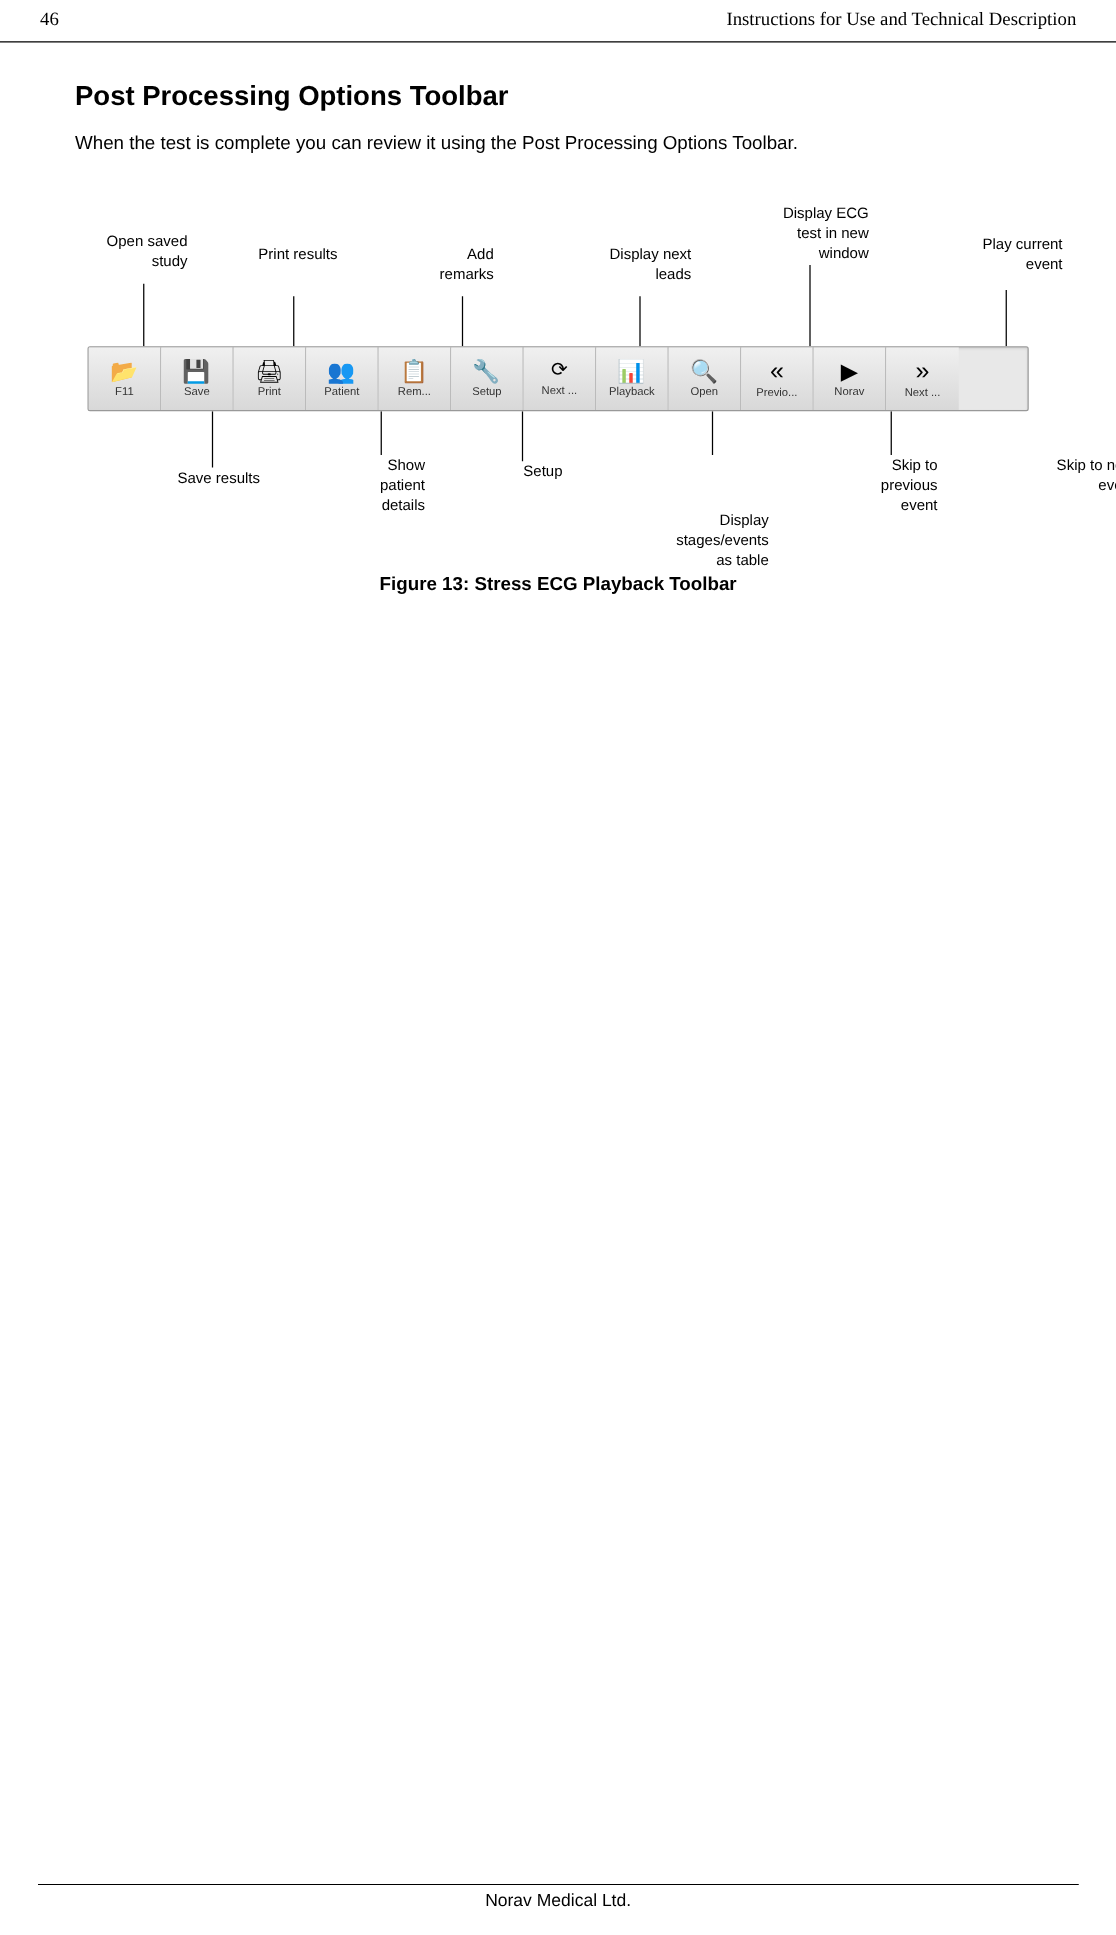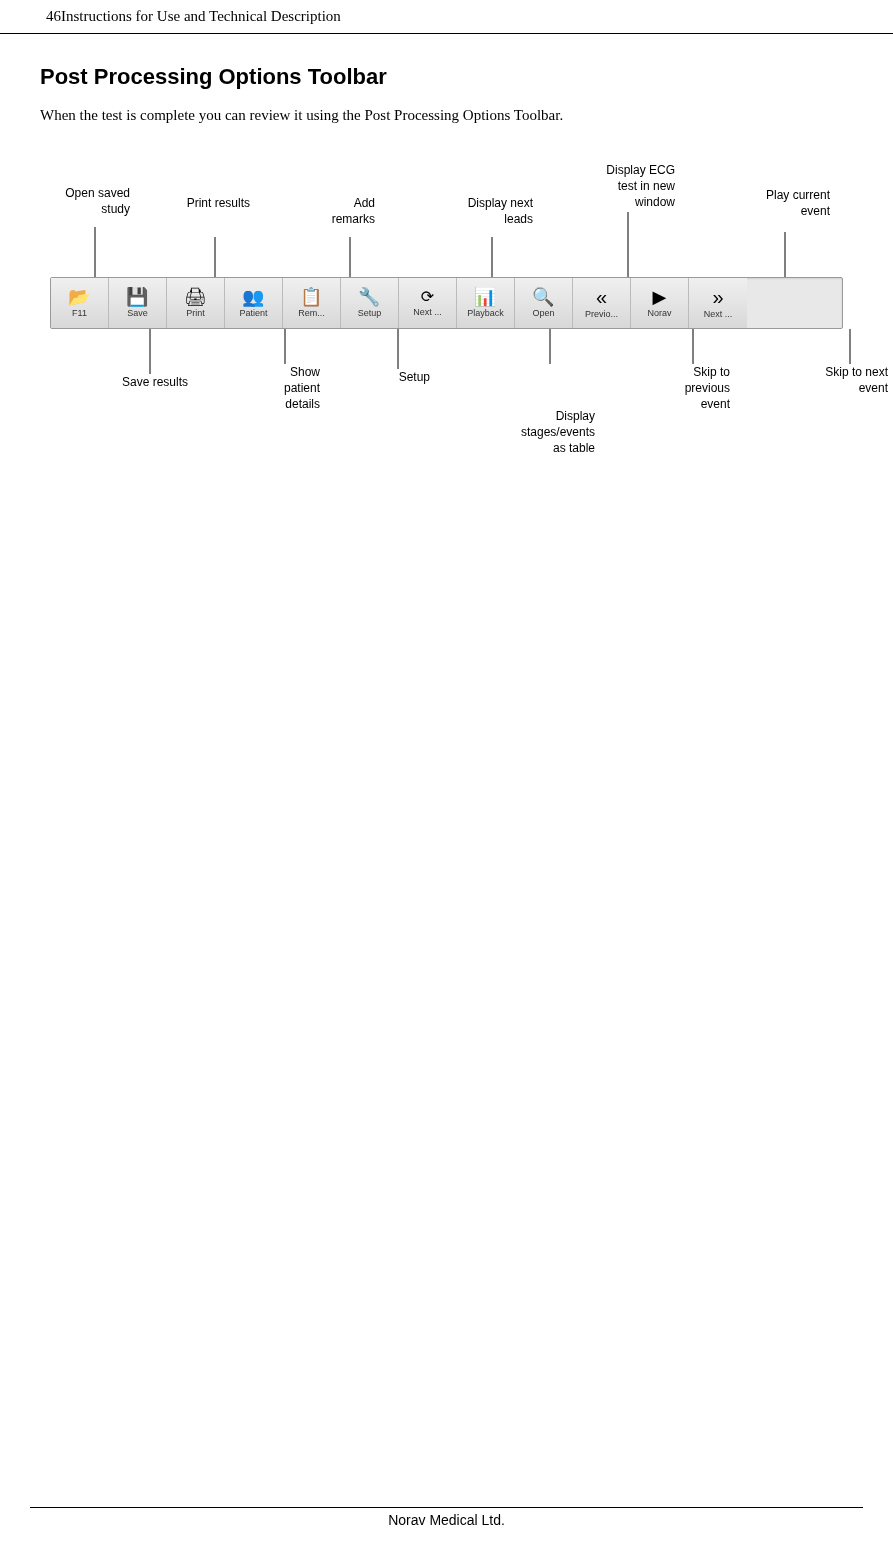--- a/index.html
+++ b/index.html
@@ -8,49 +8,49 @@
       min-height: 1548px;
       background: #ffffff;
       font-family: "Times New Roman", Times, serif;
       color: #000000;
       position: relative;
     }
 
     
     .page-header {
       display: flex;
-      justify-content: flex-start;
+      justify-content: space-between;
       align-items: center;
-      padding: 8px 46px;
+      padding: 8px 32px;
       border-bottom: 1px solid #000;
     }
     .page-number {
       font-size: 15px;
     }
     .header-title {
       font-size: 15px;
     }
 
     
     .content {
-      padding: 30px 40px;
+      padding: 30px 60px;
     }
 
     .section-title {
       font-size: 22px;
       font-weight: bold;
       margin-bottom: 14px;
       font-family: Arial, sans-serif;
     }
 
     .intro-text {
       font-size: 15px;
       line-height: 1.5;
       margin-bottom: 30px;
-      font-family: Liberation Serif, serif;
+      font-family: Liberation Sans, sans-serif;
     }
 
     
     .toolbar-strip {
       display: flex;
       align-items: stretch;
       border: 1px solid #999;
       background: #e8e8e8;
       height: 52px;
       margin: 0 10px;
@@ -267,18 +267,19 @@
 
       <div class="ann-label" style="left: 460px; top: 35px; width: 95px; margin-top: 44px;">Display<br>stages/events<br>as table</div>
 
       <div class="ann-label" style="left: 610px; top: 35px; width: 80px;">Skip to<br>previous<br>event</div>
 
       <div class="ann-label" style="left: 768px; top: 35px; width: 80px;">Skip to next<br>event</div>
     </div>
 
   </div>
 
+  <p class="figure-caption">Figure 13: Stress ECG Playback Toolbar</p>
 
 </div>
 
 <div class="page-footer">
   <span>Norav Medical Ltd.</span>
 </div>
 
 </body></html>

